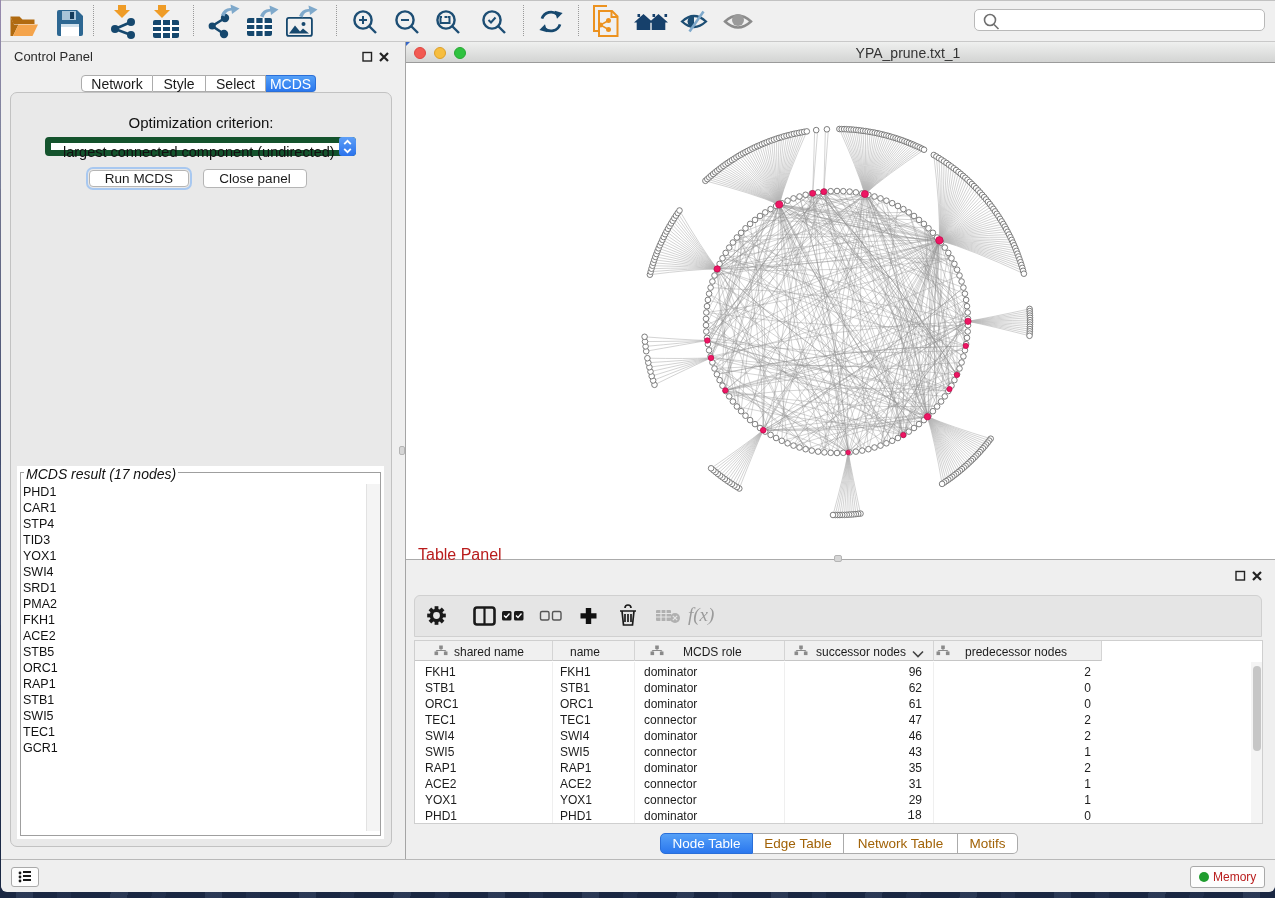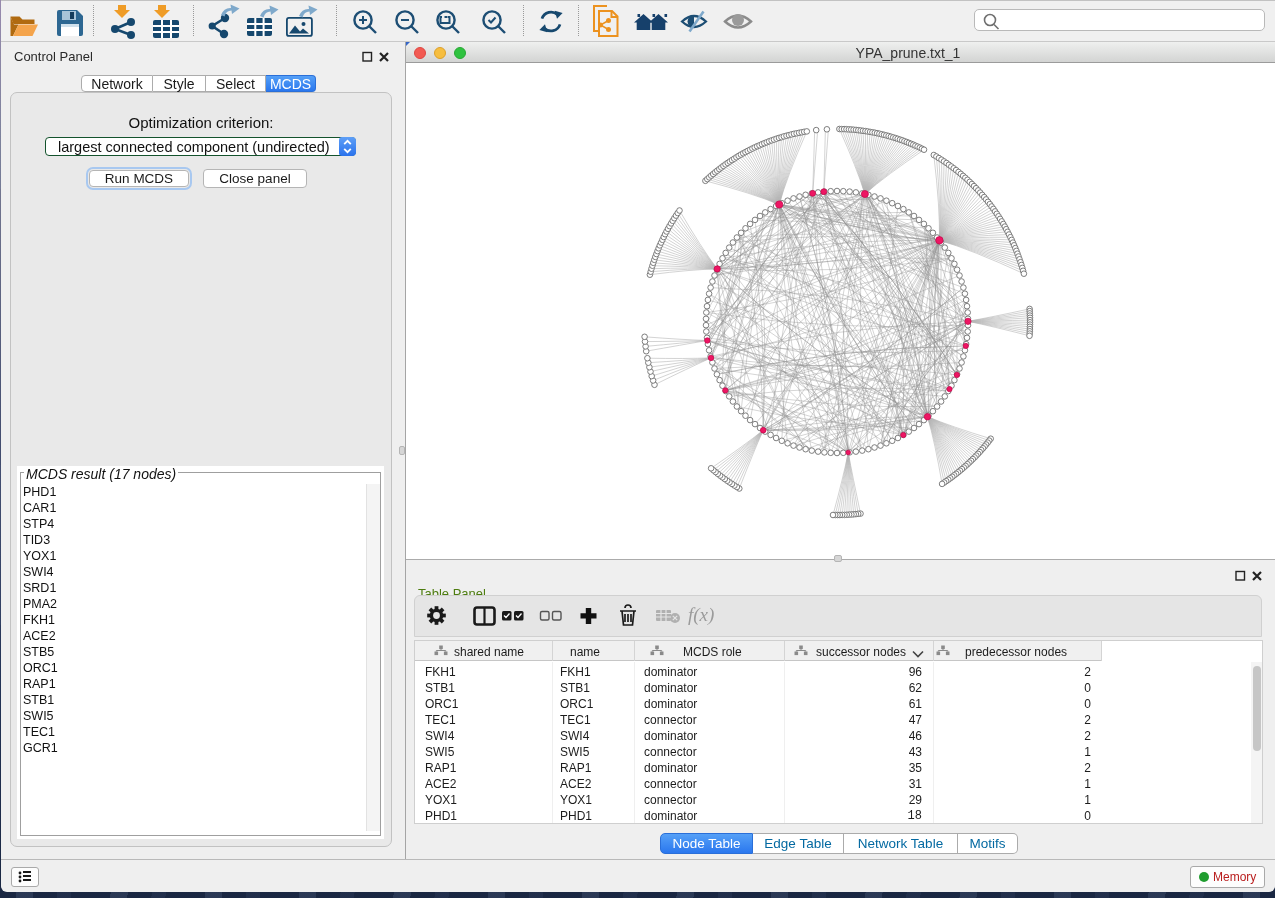--- a/index.html
+++ b/index.html
@@ -14,21 +14,21 @@
 .searchbox{left:974px;top:9px;width:291px;height:22px;background:#fff;border:1px solid #b9b9b9;border-radius:5px;}
 .cp-title{left:14px;top:49px;font-size:13px;color:#2a2a2a;}
 .tab{top:75px;height:17px;position:absolute;background:#fff;border:1px solid #acacac;border-left:none;font-size:14px;text-align:center;line-height:16px;color:#1a1a1a;}
 .tabpanel{left:10px;top:92px;width:382px;height:755px;background:#e9e9e9;border:1px solid #c2c2c2;border-radius:7px;}
 .btn{position:absolute;background:#fff;border:1px solid #b5b5b5;border-radius:4px;font-size:13.5px;text-align:center;color:#1a1a1a;}
 .nettitle{left:406px;top:42px;width:869px;height:21px;background:linear-gradient(180deg,#eff0ef,#d3d4d3);border-bottom:1px solid #9b9b9b;}
 .tl{position:absolute;top:47px;width:12px;height:12px;border-radius:50%;}
 .netview{left:406px;top:63px;width:869px;height:497px;background:#fff;border-bottom:1px solid #ababab;}
 .thead-sep{top:641px;width:0;height:20px;border-left:1px solid #d4d4d4;}
 .bodycol{top:662px;width:0;height:161px;border-left:1px solid #efefef;}
-.btab{top:833px;height:21px;position:absolute;background:#fff;border:1px solid #ababab;border-left:none;font-size:13.5px;text-align:center;line-height:19px;color:#0369a1;}
+.btab{top:833px;height:21px;position:absolute;background:#fff;border:1px solid #ababab;border-left:none;font-size:13.5px;text-align:center;line-height:19px;color:#a16207;}
 .statusbar{left:1px;top:859px;width:1274px;height:32px;background:#efefef;border-top:1px solid #b9b9b9;border-radius:0 0 6px 6px;}
 .cell{position:absolute;font-size:12px;white-space:nowrap;}
 </style></head><body>
 <div class="abs win"></div>
 
 <div class="abs toolbar"></div>
 <div class="abs tsep" style="left:93px"></div>
 <div class="abs tsep" style="left:193px"></div>
 <div class="abs tsep" style="left:336px"></div>
 <div class="abs tsep" style="left:523px"></div>
@@ -163,21 +163,21 @@
 <svg class="abs" style="left:360px;top:50px" width="34" height="14">
  <rect x="3" y="2.5" width="8.5" height="8.5" fill="none" stroke="#222" stroke-width="1.4"></rect>
  <path d="M20 3 l8 8 M28 3 l-8 8" stroke="#222" stroke-width="2.2"></path>
 </svg>
 <div class="tab" style="left:81px;width:72px;border-left:1px solid #acacac;border-radius:4px 0 0 4px;">Network</div>
 <div class="tab" style="left:153px;width:53px;">Style</div>
 <div class="tab" style="left:206px;width:60px;">Select</div>
 <div class="tab" style="left:266px;width:50px;border-radius:0 4px 4px 0;background:linear-gradient(180deg,#55a0f7,#2a77ee);color:#fff;border-color:#2a6fd8;">MCDS</div>
 <div class="abs tabpanel"></div>
 <div class="abs" style="left:0;top:114px;width:402px;text-align:center;font-size:15px;color:#111;">Optimization criterion:</div>
-<div class="abs" style="left:45px;top:137px;width:311px;height:19px;background:#fff;border:1px solid #14532d;border-radius:4px;font-size:14.5px;line-height:18px;padding-left:12px;color:#111;">largest connected component (undirected)</div>
+<div class="abs" style="left:45px;top:137px;width:311px;height:19px;background:#fff;border:6px solid #14532d;border-radius:4px;font-size:14.5px;line-height:18px;padding-left:12px;color:#111;">largest connected component (undirected)</div>
 <div class="abs" style="left:339px;top:137px;width:17px;height:19px;background:linear-gradient(180deg,#5e9ff7,#2a72ec);border-radius:3px 4px 4px 3px;"></div>
 <svg class="abs" style="left:339px;top:137px" width="17" height="19">
  <path d="M5.2 7.2 l3.3 -3.4 3.3 3.4 M5.2 11.8 l3.3 3.4 3.3 -3.4" fill="none" stroke="#fff" stroke-width="1.8"></path>
 </svg>
 <div class="abs" style="left:86px;top:167px;width:106px;height:23px;border:2.5px solid #a8c8f0;border-radius:7px;"></div>
 <div class="btn" style="left:89px;top:170px;width:100px;height:17px;line-height:16px;">Run MCDS</div>
 <div class="btn" style="left:203px;top:169px;width:104px;height:19px;line-height:18px;">Close panel</div>
 <div class="abs" style="left:17px;top:466px;width:367px;height:373px;background:#fff;"></div>
 <div class="abs" style="left:20px;top:472px;width:361px;height:364px;border:1px solid #9f9f9f;"></div>
 <div class="abs" style="left:24px;top:468px;width:154px;height:9px;background:#fff;"></div>
@@ -584,21 +584,21 @@
         <circle cx="543.5" cy="326.1" r="2.6"></circle>
         <circle cx="319.3" cy="327.4" r="2.6"></circle>
         <circle cx="521.5" cy="353.7" r="3.2"></circle>
         <circle cx="357.2" cy="367.2" r="2.8"></circle>
         <circle cx="497.3" cy="372.0" r="2.6"></circle>
         <circle cx="442.2" cy="389.5" r="2.3"></circle>
       </g>
     </svg></div>
 <div class="abs" style="left:834px;top:555px;width:8px;height:7px;background:#d6d6d6;border:1px solid #b5b5b5;border-radius:2px;"></div>
 
-<div class="abs" style="left:418px;top:586px;font-size:13px;color:#4d7c0f;">Table Panel</div>
+<div class="abs" style="left:418px;top:546px;font-size:16px;color:#b91c1c;">Table Panel</div>
 <svg class="abs" style="left:1233px;top:569px" width="34" height="14">
  <rect x="3" y="2.5" width="8.5" height="8.5" fill="none" stroke="#222" stroke-width="1.4"></rect>
  <path d="M20 3 l8 8 M28 3 l-8 8" stroke="#222" stroke-width="2.2"></path>
 </svg>
 <div class="abs" style="left:414px;top:595px;width:848px;height:42px;background:#e5e5e5;border:1px solid #d0d0d0;border-radius:6px 6px 0 0;"></div>
 <svg class="abs" style="left:414px;top:595px" width="848" height="42">
  <g id="gear">
   <g fill="#1a1a1a" transform="translate(22.5,20.5)">
    <g>
     <rect x="-1.9" y="-9.3" width="3.8" height="18.6"></rect>

